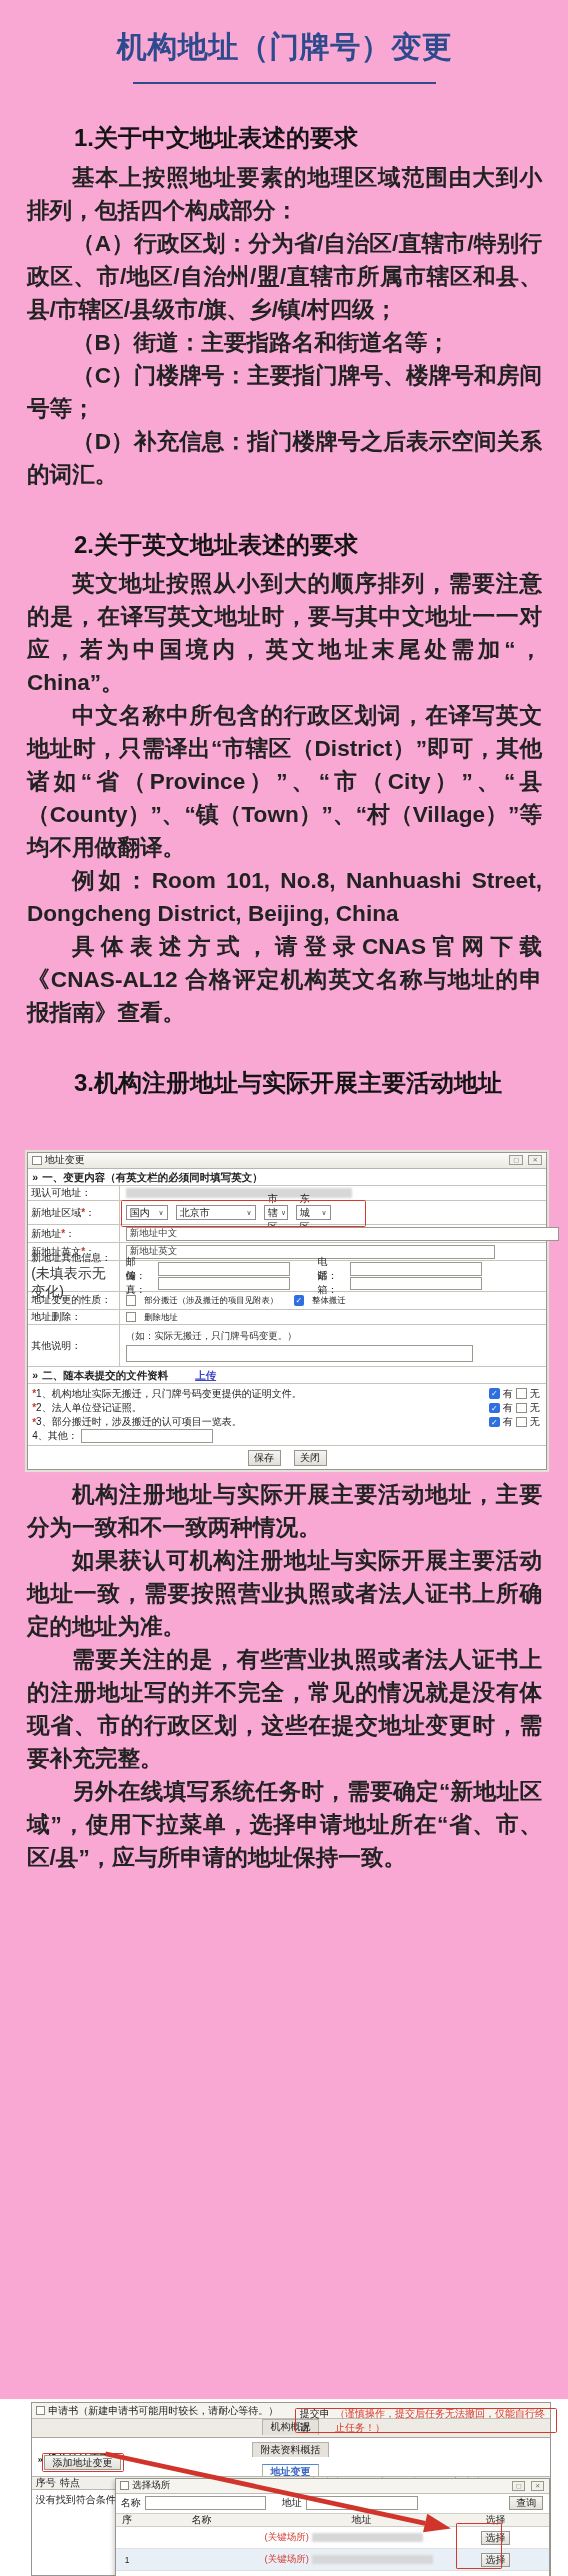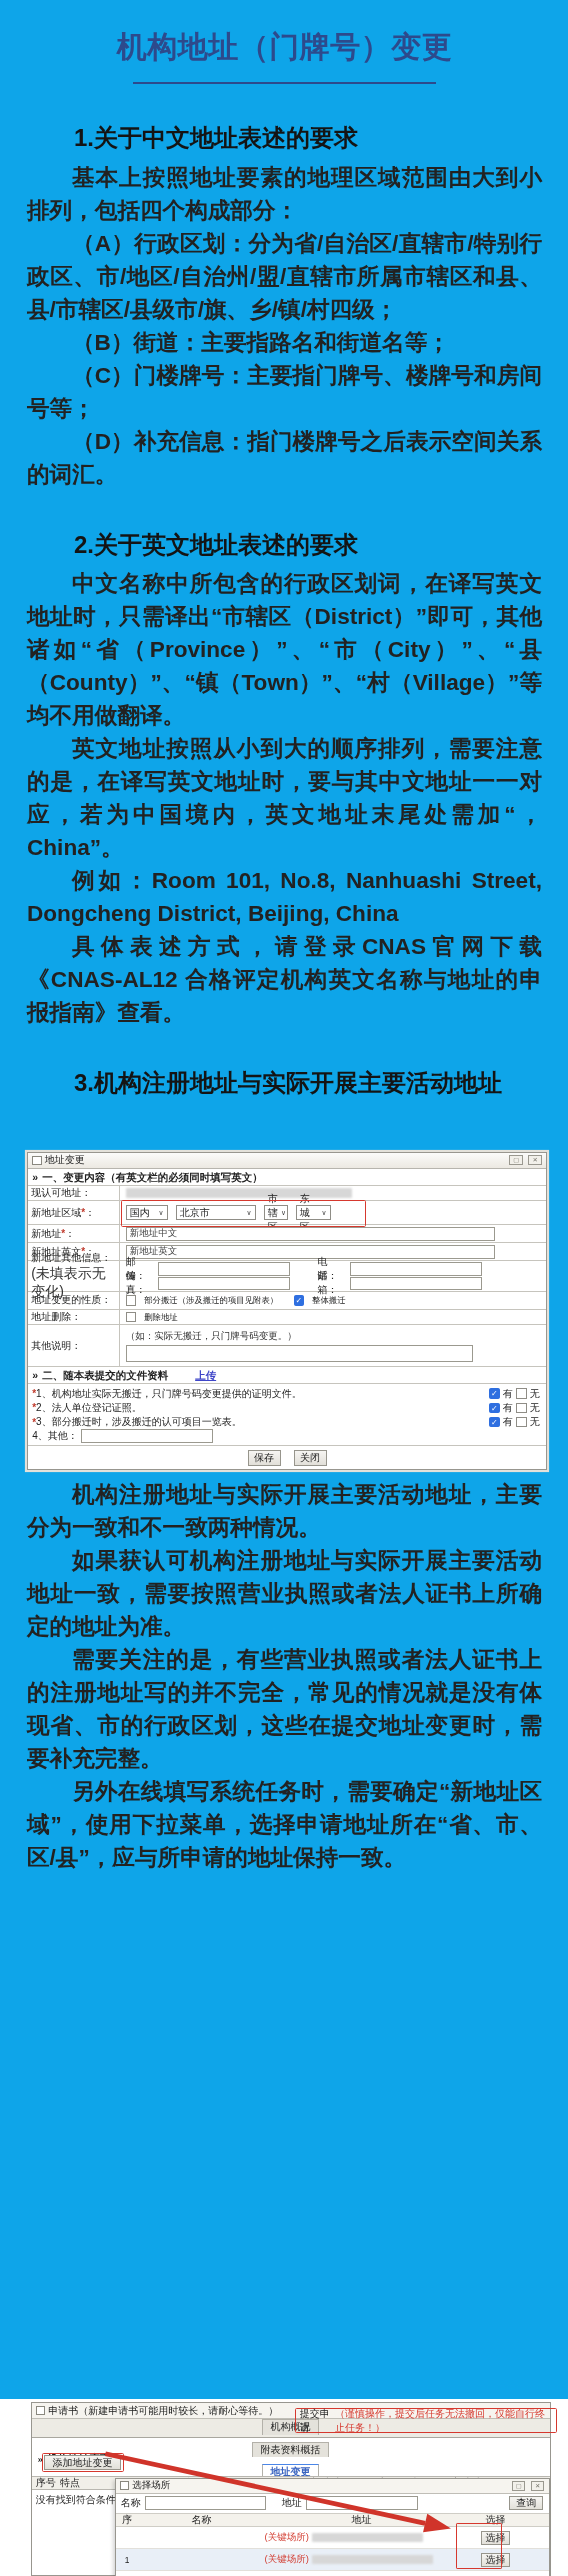--- a/index.html
+++ b/index.html
@@ -1,16 +1,16 @@
 <!DOCTYPE html>
 <html style="font-size:8.4px"><head>
 <meta charset="utf-8">
 <style>
   html,body{margin:0;padding:0;background:#fff;}
-  .page{position:relative;width:569px;height:2576px;background:#0ea5e9;overflow:hidden;
+  .page{position:relative;width:569px;height:2576px;background:#f9a8d4;overflow:hidden;
         font-family:"Liberation Sans","DejaVu Sans",sans-serif;}
   
   .doc-title{padding-top:27px;text-align:center;font-size:30px;font-weight:bold;color:#2d4a8c;letter-spacing:0.5px;}
   .title-rule{width:303px;height:2.6px;background:#2d4a8c;margin:13.7px auto 0;}
   .content{padding:0 27px;}
   .sec-heading{font-size:24px;font-weight:bold;color:#141414;margin:38px 0 6.3px;text-indent:47px;}
   .para{font-size:22.6px;line-height:33px;font-weight:bold;color:#222;text-align:justify;text-indent:45px;margin:0;}
   
   .shot1{width:520px;margin:53px auto 7.4px;position:relative;}
   .win1{border:1.1px solid #98968f;box-shadow:0 0 0 2.1px #e3e1da;background:#fff;color:#222;}
@@ -87,22 +87,22 @@
 
   <div class="content">
     <h2 class="sec-heading">1.关于中文地址表述的要求</h2>
     <p class="para">基本上按照地址要素的地理区域范围由大到小排列，包括四个构成部分：</p>
     <p class="para">（A）行政区划：分为省/自治区/直辖市/特别行政区、市/地区/自治州/盟/直辖市所属市辖区和县、县/市辖区/县级市/旗、乡/镇/村四级；</p>
     <p class="para">（B）街道：主要指路名和街道名等；</p>
     <p class="para">（C）门楼牌号：主要指门牌号、楼牌号和房间号等；</p>
     <p class="para">（D）补充信息：指门楼牌号之后表示空间关系的词汇。</p>
 
     <h2 class="sec-heading">2.关于英文地址表述的要求</h2>
+    <p class="para">英文地址按照从小到大的顺序排列，需要注意的是，在译写英文地址时，要与其中文地址一一对应，若为中国境内，英文地址末尾处需加“，China”。</p>
     <p class="para">中文名称中所包含的行政区划词，在译写英文地址时，只需译出“市辖区（District）”即可，其他诸如“省（Province）”、“市（City）”、“县（County）”、“镇（Town）”、“村（Village）”等均不用做翻译。</p>
-    <p class="para">英文地址按照从小到大的顺序排列，需要注意的是，在译写英文地址时，要与其中文地址一一对应，若为中国境内，英文地址末尾处需加“，China”。</p>
     <p class="para">例如：Room 101, No.8, Nanhuashi Street, Dongcheng District, Beijing, China</p>
     <p class="para">具体表述方式，请登录CNAS官网下载《CNAS-AL12 合格评定机构英文名称与地址的申报指南》查看。</p>
 
     <h2 class="sec-heading">3.机构注册地址与实际开展主要活动地址</h2>
 
     <section class="shot1">
       <div class="win1">
         <div class="tb1">
           <span class="wicon"></span>
           <span class="tb-title">地址变更</span>
@@ -144,21 +144,21 @@
               </span>
             <span class="anno sel-anno"></span>
           </div>
         </div>
 
         <div class="frow h32">
           <div class="flab">
             <span><span>新地址</span><span class="req">*</span><span>：</span></span>
           </div>
           <div class="fval">
-              <span class="tin" style="width:369px">新地址中文</span>
+              <span class="tin" style="width:433px">新地址中文</span>
             </div>
         </div>
 
         <div class="frow h32">
           <div class="flab">
             <span><span>新地址英文</span><span class="req">*</span><span>：</span></span>
           </div>
           <div class="fval">
               <span class="tin" style="width:369px">新地址英文</span>
             </div>

